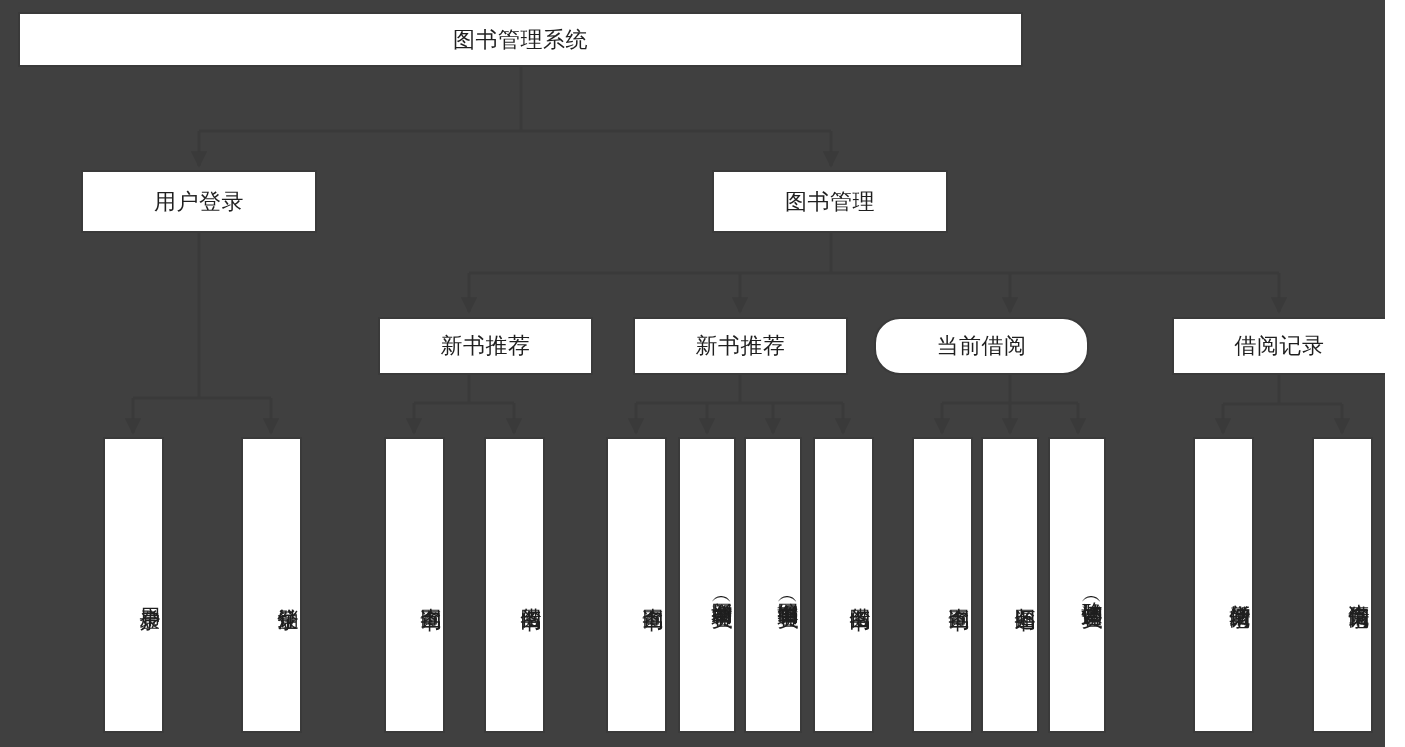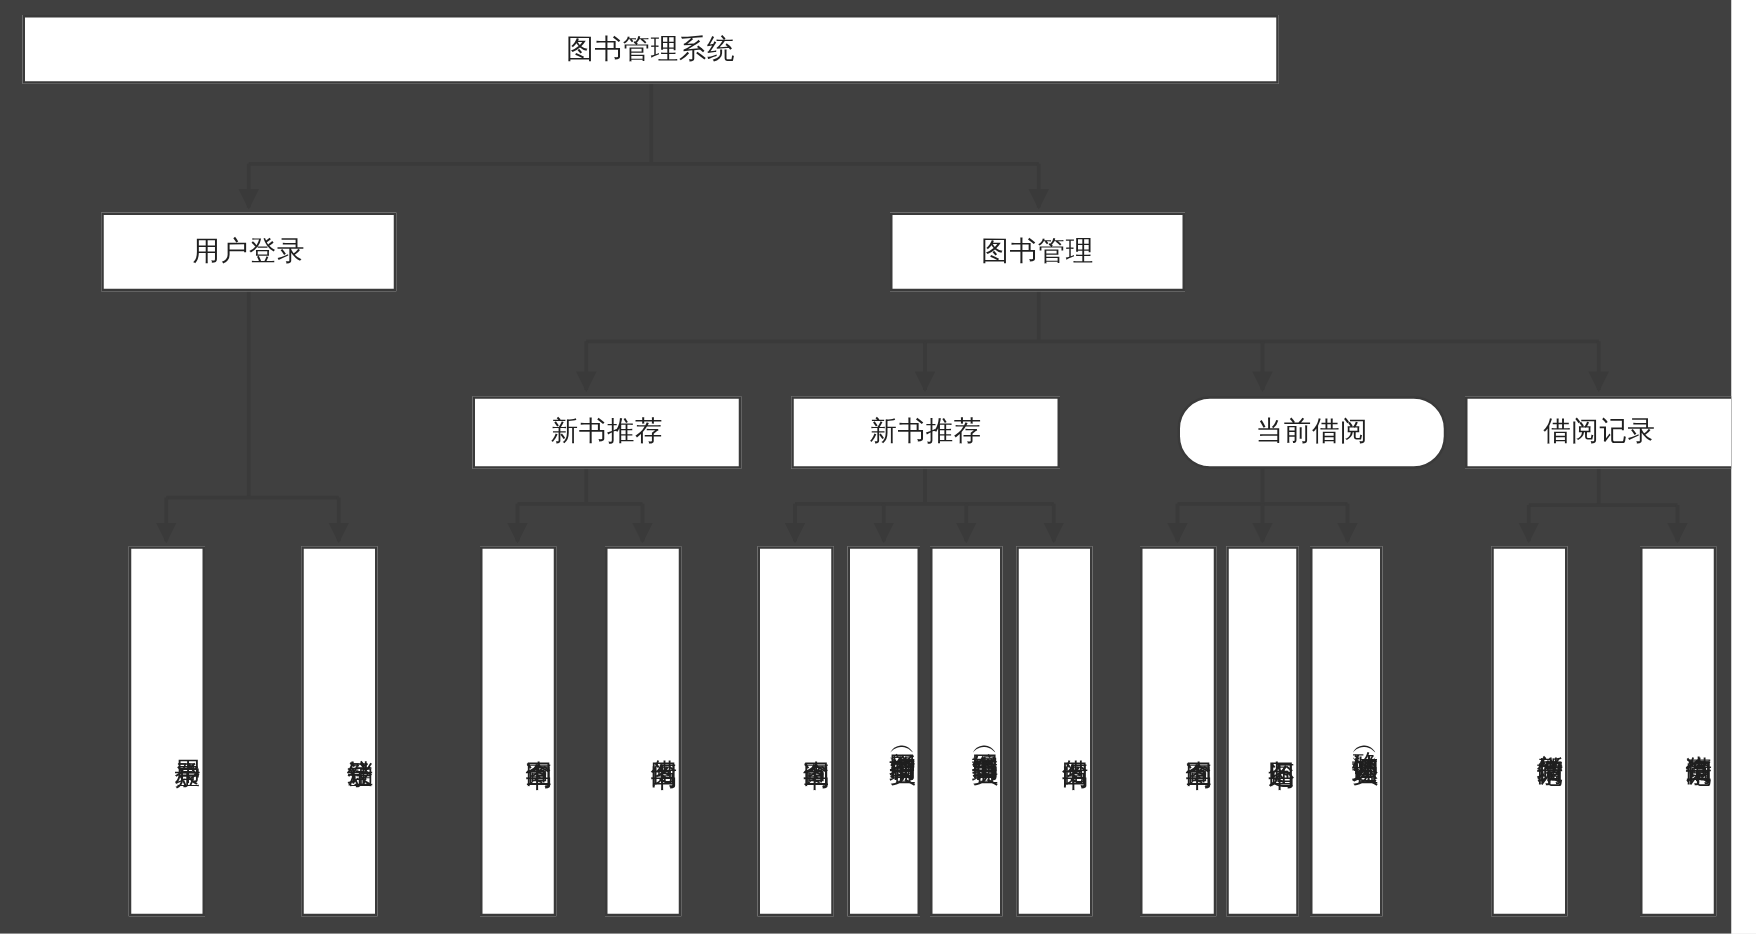--- a/index.html
+++ b/index.html
@@ -134,21 +134,21 @@
   <div class="node node-h" style="left:712px; top:170px; width:236px; height:63px;">
     <span>图书管理</span>
   </div>
 
   <div class="node node-h" style="left:378px; top:317px; width:215px; height:58px;">
     <span>新书推荐</span>
   </div>
   <div class="node node-h" style="left:633px; top:317px; width:215px; height:58px;">
     <span>新书推荐</span>
   </div>
-  <div class="node node-h" style="left:942px; top:317px; width:215px; height:58px;border-radius:26px;">
+  <div class="node node-h" style="left:874px; top:317px; width:215px; height:58px;border-radius:26px;">
     <span>当前借阅</span>
   </div>
   <div class="node node-h" style="left:1172px; top:317px; width:215px; height:58px;text-align:center;">
     <span>借阅记录</span>
   </div>
 
   <div class="node node-v" style="left:103px; top:437px; width:61px; height:296px;">
     <span class="vlabel">用户登录</span>
   </div>
   <div class="node node-v" style="left:241px; top:437px; width:61px; height:296px;">

